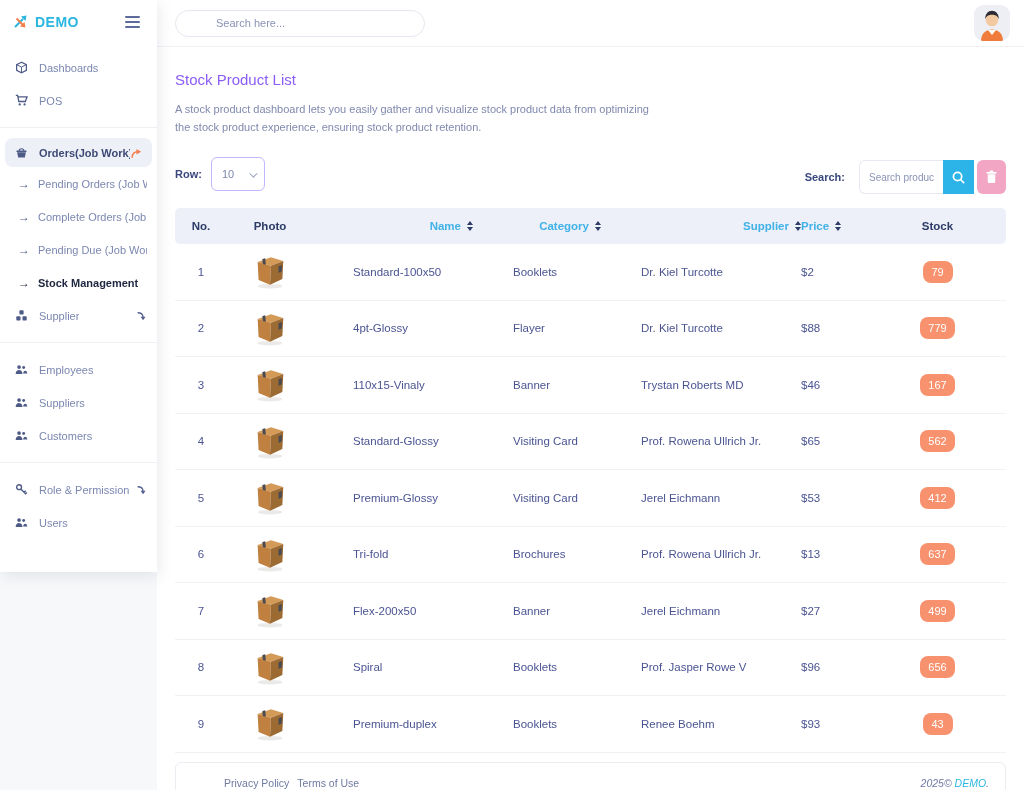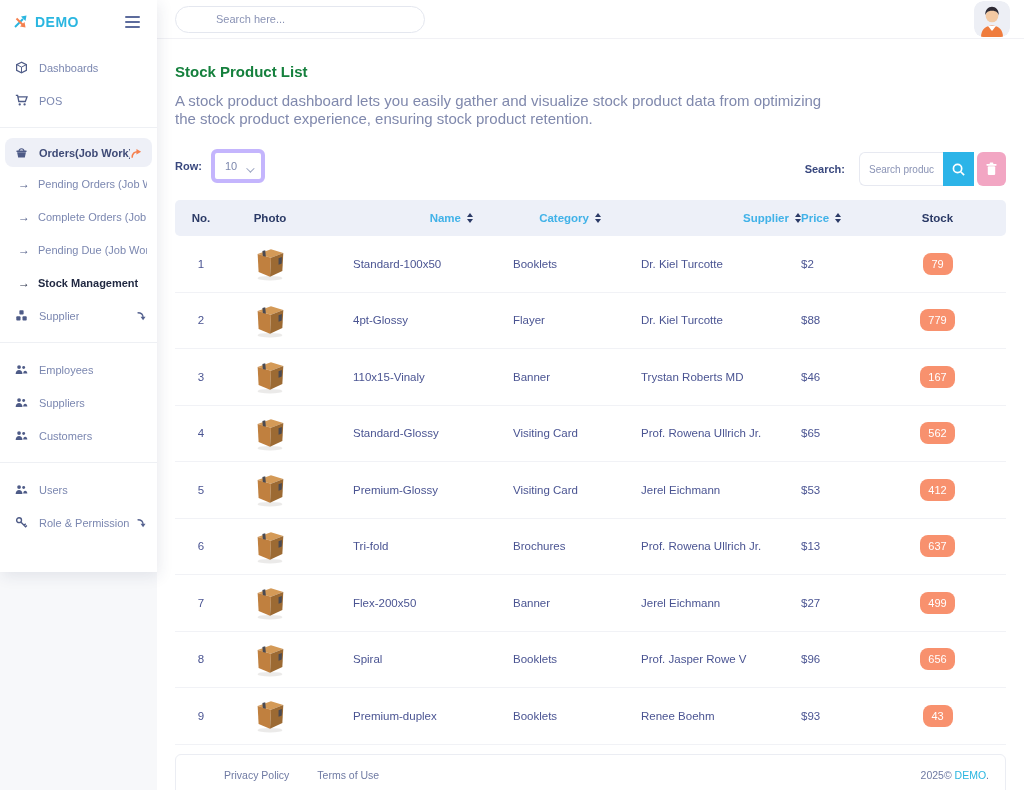--- a/index.html
+++ b/index.html
@@ -25,33 +25,33 @@
   .nav-item.sub .arrow { margin-right:8px; color:#4e5b87; font-size:12px; }
   .nav-item.sub.active-sub { color:#1f2740; font-weight:bold; }
   .nav-item.sub.active-sub .arrow { color:#1f2740; }
   .nav-item.pill { background:#eef0f7; border-radius:8px; margin:0 5px; padding-left:9px; color:#3e4a76; font-weight:bold; height:29px; }
   .trail { margin-left:auto; display:flex; align-items:center; }
   .divider { height:1px; background:#eef0f4; margin:10px 0; }
   .label-txt { overflow:hidden; text-overflow:clip; white-space:nowrap; }
 
   
   .main { position:absolute; left:157px; top:0; right:0; height:790px; background:#fff; }
-  .topbar { height:39px; border-bottom:1px solid #f1f1f5; display:flex; align-items:center; padding:0 14px 0 18px; }
+  .topbar { height:47px; border-bottom:1px solid #f1f1f5; display:flex; align-items:center; padding:0 14px 0 18px; }
   .search-global { width:250px; height:27px; border:1px solid #e4e7ef; border-radius:14px;
                    font-size:11px; color:#3e4a76; padding:0 12px 0 40px; outline:none; background:#fff; font-family:inherit; }
   .search-global::placeholder { color:#8a93b5; }
   .avatar { margin-left:auto; width:36px; height:36px; border-radius:9px; overflow:hidden; cursor:pointer; }
 
   .content { padding:24px 18px 0 18px; }
-  .page-title { font-size:15px; font-weight:bold; color:#15803d; }
-  .page-desc { margin-top:12px; font-size:15px; line-height:18px; color:#8089ad; }
+  .page-title { font-size:15px; font-weight:normal; color:#8b5cf6; }
+  .page-desc { margin-top:12px; font-size:11px; line-height:18px; color:#8089ad; }
 
   .controls { display:flex; align-items:center; margin-top:18px; }
   .row-label, .search-label { font-size:11px; font-weight:bold; color:#39487e; }
-  .row-select { margin-left:9px; width:54px; height:34px; border:4px solid #c4b5fd; border-radius:6px;
+  .row-select { margin-left:9px; width:54px; height:34px; border:1px solid #c4b5fd; border-radius:6px;
                 display:flex; align-items:center; padding:0 10px; font-size:11px; color:#7c87ad; cursor:pointer; position:relative; }
   .row-select .chev { position:absolute; right:9px; top:14px; width:6px; height:6px; border-right:1.5px solid #9aa3c0; border-bottom:1.5px solid #9aa3c0; transform:rotate(45deg) translateY(-2px); }
   .controls .right { margin-left:auto; display:flex; align-items:center;margin-top:6px; }
   .search-product { margin-left:14px; width:84px; height:34px; border:1px solid #e7e9f1; border-right:none;
                     border-radius:6px 0 0 6px; font-size:10px; padding:0 9px; outline:none; color:#3e4a76; font-family:inherit; }
   .search-product::placeholder { color:#8a93b5; }
   .btn { height:34px; border:none; cursor:pointer; display:flex; align-items:center; justify-content:center; }
   .btn-search { width:31px; background:#2cb4e8; border-radius:0; }
   .btn-trash { width:29px; background:#f2a6c3; border-radius:6px; margin-left:3px; }
 
@@ -70,23 +70,23 @@
   .sort .dn { border-top:4.5px solid #2b3a66; }
 
   .t-row { height:56.5px; border-bottom:1px solid #f1f2f6; font-size:11.5px; color:#4a5492; background:#fff; }
   .t-row .photo-wrap { display:flex; justify-content:center; }
   .badge { display:inline-block; min-width:30px; padding:5px 8px; background:#f8916e; color:#fff;
            border-radius:8px; font-size:11px; text-align:center; }
 
   
   .footer { margin:9px 18px 0 18px; height:43px; border:1px solid #ebedf3; border-radius:6px;
             display:flex; align-items:center; padding:0 16px; font-size:10.5px; color:#6f7aa3; background:#fff; }
-  .footer .links { display:flex; gap:28px;padding-left:32px; }
+  .footer .links { display:flex; gap:8px;padding-left:32px; }
   .footer .links span { cursor:pointer; }
-  .footer .copy { margin-left:auto; }
+  .footer .copy { margin-left:auto;font-style:italic; }
   .footer .copy .demo { color:#2ab6e0; cursor:pointer; }
 
   svg { display:block; }
 </style>
 </head>
 <body>
 
 <aside class="sidebar">
   <div class="side-head">
     <div class="brand">
@@ -205,43 +205,43 @@
             <circle cx="11.3" cy="5.6" r="1.8" fill="currentColor"></circle>
             <path d="M1.4 13.4c0-3.2 2-4.8 4.2-4.8s4.2 1.6 4.2 4.8Z" fill="currentColor"></path>
             <path d="M10.6 13c.2-2.4 1.1-3.6 2.6-3.6 1.4 0 2.5 1.3 2.6 3.6Z" fill="currentColor"></path>
           </svg>
         </span>
         <span class="label-txt">Customers</span>
       </div>
       <div class="divider"></div>
       <div class="nav-item">
         <span class="ic">
+          <svg width="13" height="13" viewBox="0 0 16 16">
+            <circle cx="5" cy="5.2" r="3" fill="none" stroke="currentColor" stroke-width="1.7"></circle>
+            <path d="M7.4 7.6 13.6 13.8M11.2 11.4l2-2M13 13.2l1.6-1.6" stroke="currentColor" stroke-width="1.7" fill="none"></path>
+          </svg>
+        </span>
+        <span class="label-txt">Role &amp; Permission</span>
+        <span class="trail">
+          <svg width="11" height="11" viewBox="0 0 14 14">
+            <path d="M2 3.5c5 0 7 2.2 7 6" fill="none" stroke="#55628f" stroke-width="1.6"></path>
+            <polygon points="5.8,8.5 12.2,8.5 9,13.2" fill="#55628f"></polygon>
+          </svg>
+        </span>
+      </div>
+      <div class="nav-item">
+        <span class="ic">
           <svg width="14" height="13" viewBox="0 0 16 16">
             <circle cx="5.6" cy="5" r="2.3" fill="currentColor"></circle>
             <circle cx="11.3" cy="5.6" r="1.8" fill="currentColor"></circle>
             <path d="M1.4 13.4c0-3.2 2-4.8 4.2-4.8s4.2 1.6 4.2 4.8Z" fill="currentColor"></path>
             <path d="M10.6 13c.2-2.4 1.1-3.6 2.6-3.6 1.4 0 2.5 1.3 2.6 3.6Z" fill="currentColor"></path>
           </svg>
         </span>
         <span class="label-txt">Users</span>
-      </div>
-      <div class="nav-item">
-        <span class="ic">
-          <svg width="13" height="13" viewBox="0 0 16 16">
-            <circle cx="5" cy="5.2" r="3" fill="none" stroke="currentColor" stroke-width="1.7"></circle>
-            <path d="M7.4 7.6 13.6 13.8M11.2 11.4l2-2M13 13.2l1.6-1.6" stroke="currentColor" stroke-width="1.7" fill="none"></path>
-          </svg>
-        </span>
-        <span class="label-txt">Role &amp; Permission</span>
-        <span class="trail">
-          <svg width="11" height="11" viewBox="0 0 14 14">
-            <path d="M2 3.5c5 0 7 2.2 7 6" fill="none" stroke="#55628f" stroke-width="1.6"></path>
-            <polygon points="5.8,8.5 12.2,8.5 9,13.2" fill="#55628f"></polygon>
-          </svg>
-        </span>
       </div>
     </nav>
 </aside>
 
 <div class="main">
 
   <div class="topbar">
     <input class="search-global" type="text" placeholder="Search here..." style="">
     <div class="avatar">
       <svg width="36" height="36" viewBox="0 0 36 36">

